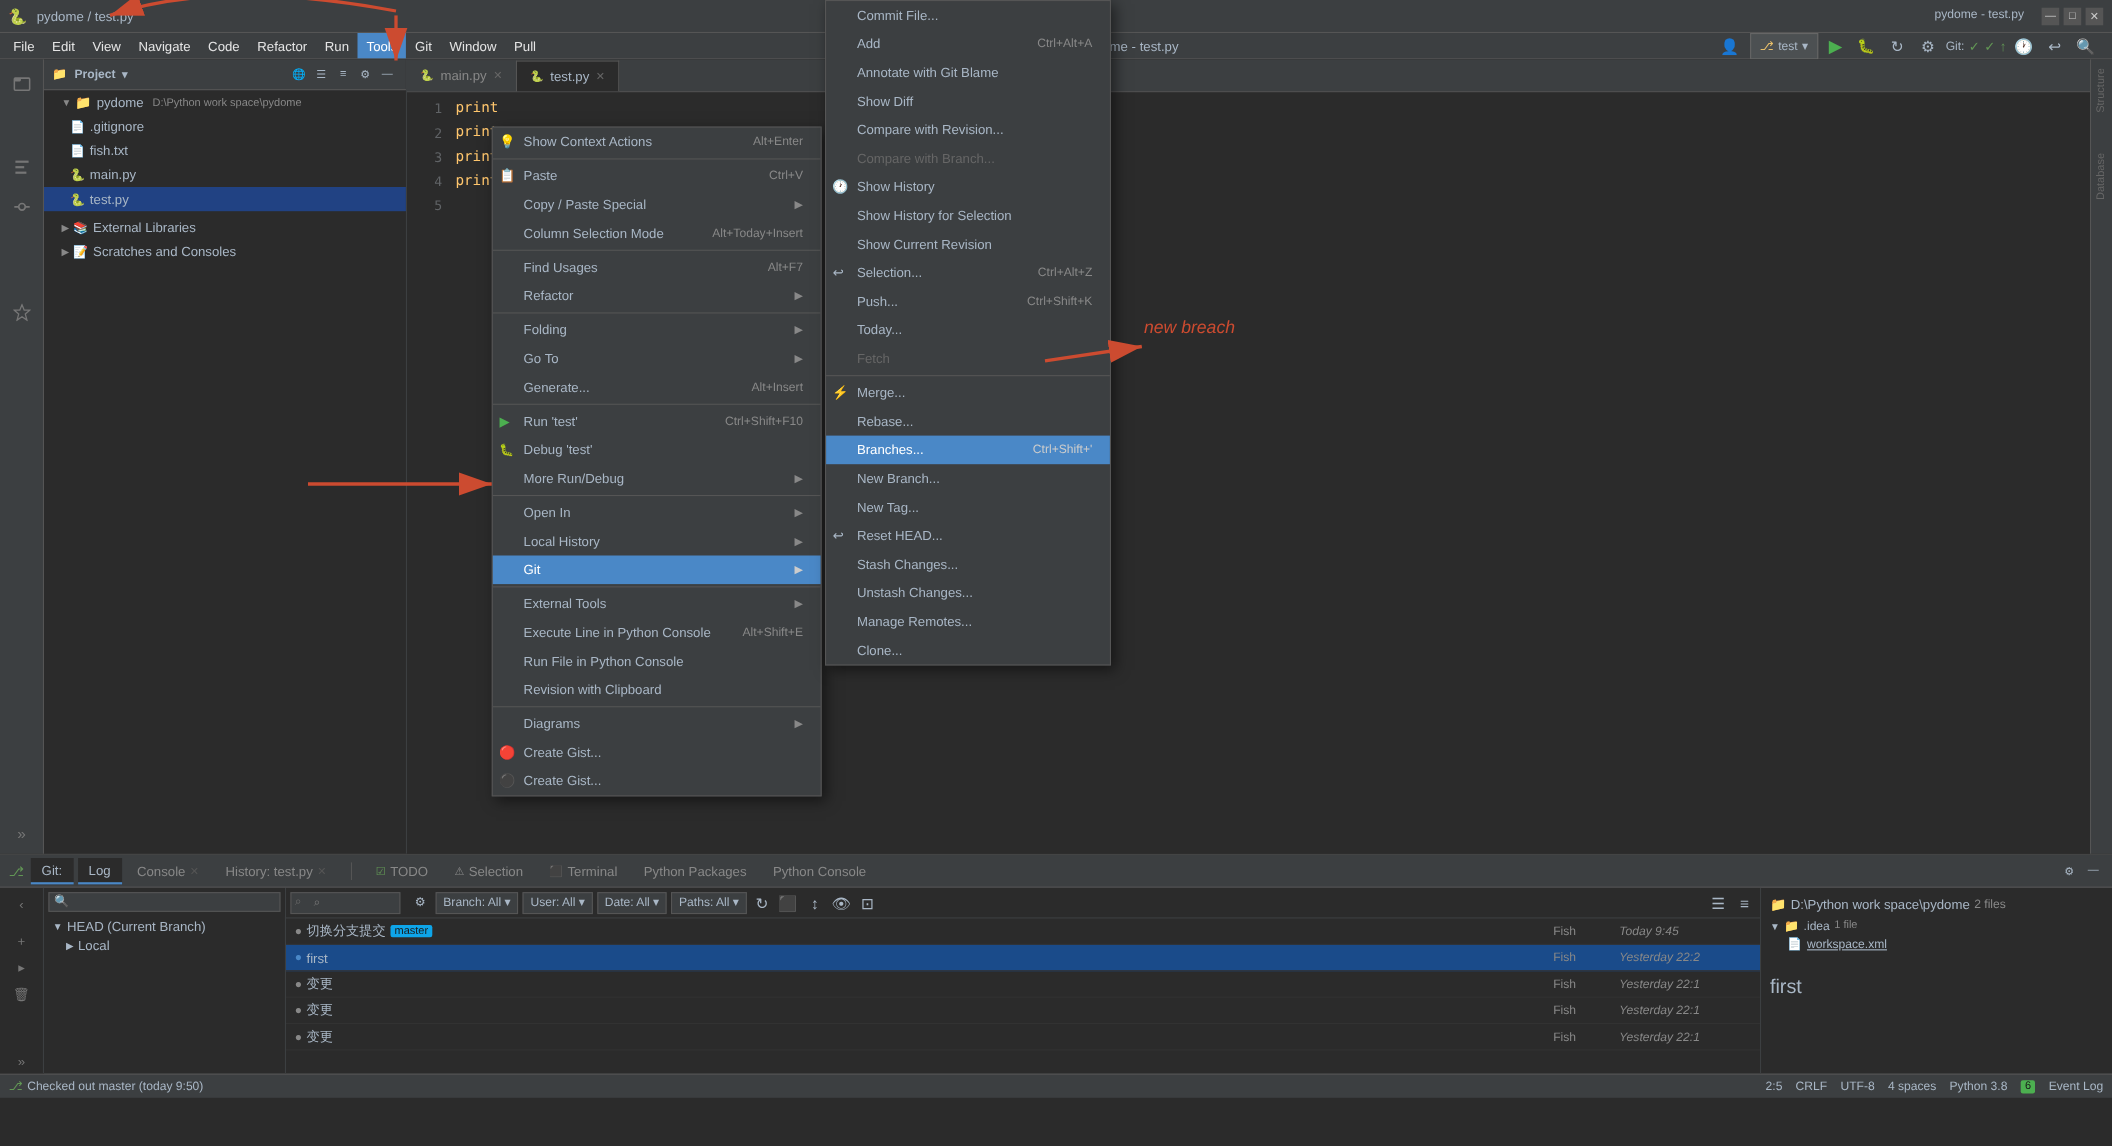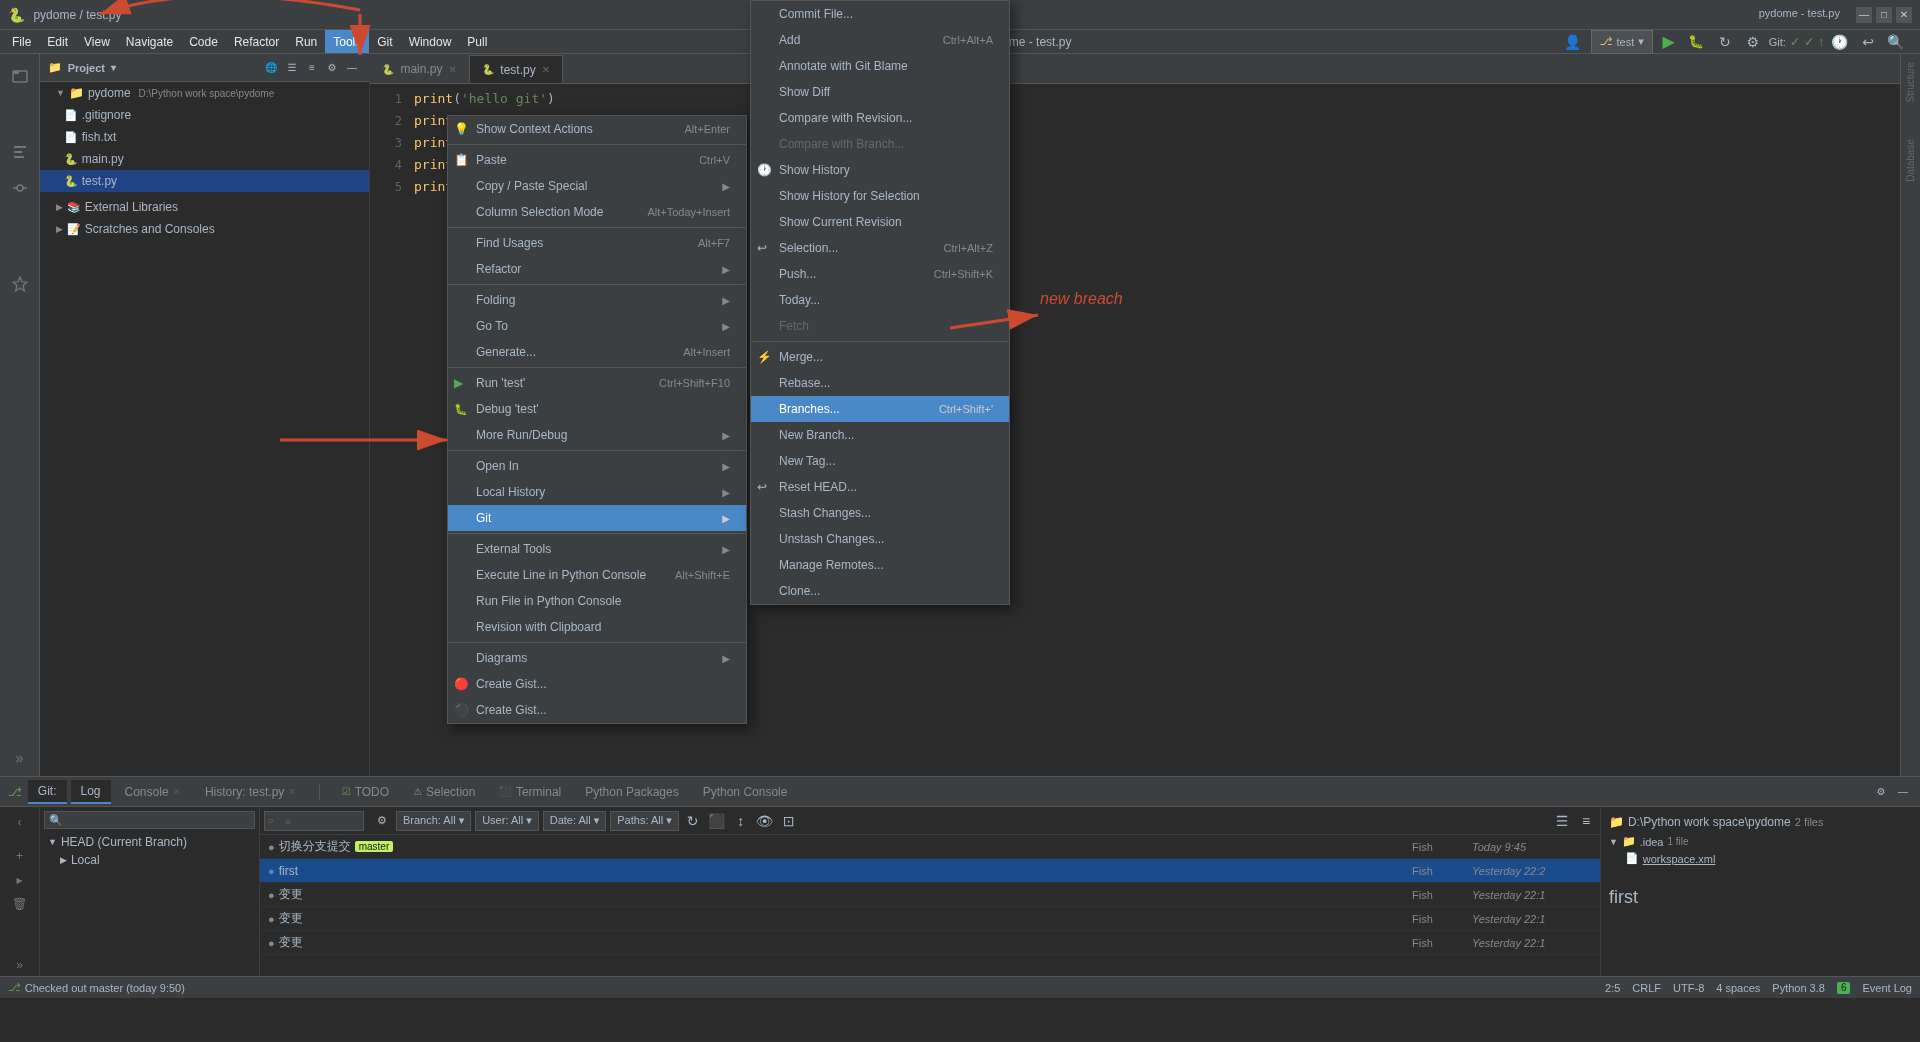--- a/index.html
+++ b/index.html
@@ -376,21 +376,21 @@
       display: flex;
       align-items: center;
       padding: 0 8px;
       cursor: pointer;
       font-size: 12px;
       border-bottom: 1px solid #323232;
     }
     .git-log-row.selected { background: #1a4b8a; }
     .git-log-msg { flex: 1; display: flex; align-items: center; gap: 4px; }
     .git-tag {
-      background: #bef264;
+      background: #0ea5e9;
       color: #1a1a1a;
       font-size: 10px;
       padding: 0 4px;
       border-radius: 2px;
     }
     .git-author { width: 60px; font-size: 11px; color: #888; }
     .git-date { width: 120px; font-size: 11px; color: #888; font-style: italic; }
 
     .git-details {
       width: 320px;
@@ -677,21 +677,20 @@
 
     <div class="editor-content">
       <div class="line-numbers">
         <div>1</div>
         <div>2</div>
         <div>3</div>
         <div>4</div>
         <div>5</div>
       </div>
       <div class="code-area">
-        <div class="code-line"><span class="code-function">print</span>(<span class="code-string">'hello git'</span>)</div>
         <div class="code-line"><span class="code-function">print</span></div>
         <div class="code-line"><span class="code-function">print</span></div>
         <div class="code-line"><span class="code-function">print</span></div>
         <div class="code-line"><span class="code-function">print</span></div>
       </div>
     </div>
   </div>
 
   <div class="right-sidebar">
     <span class="right-sidebar-label">Structure</span>

